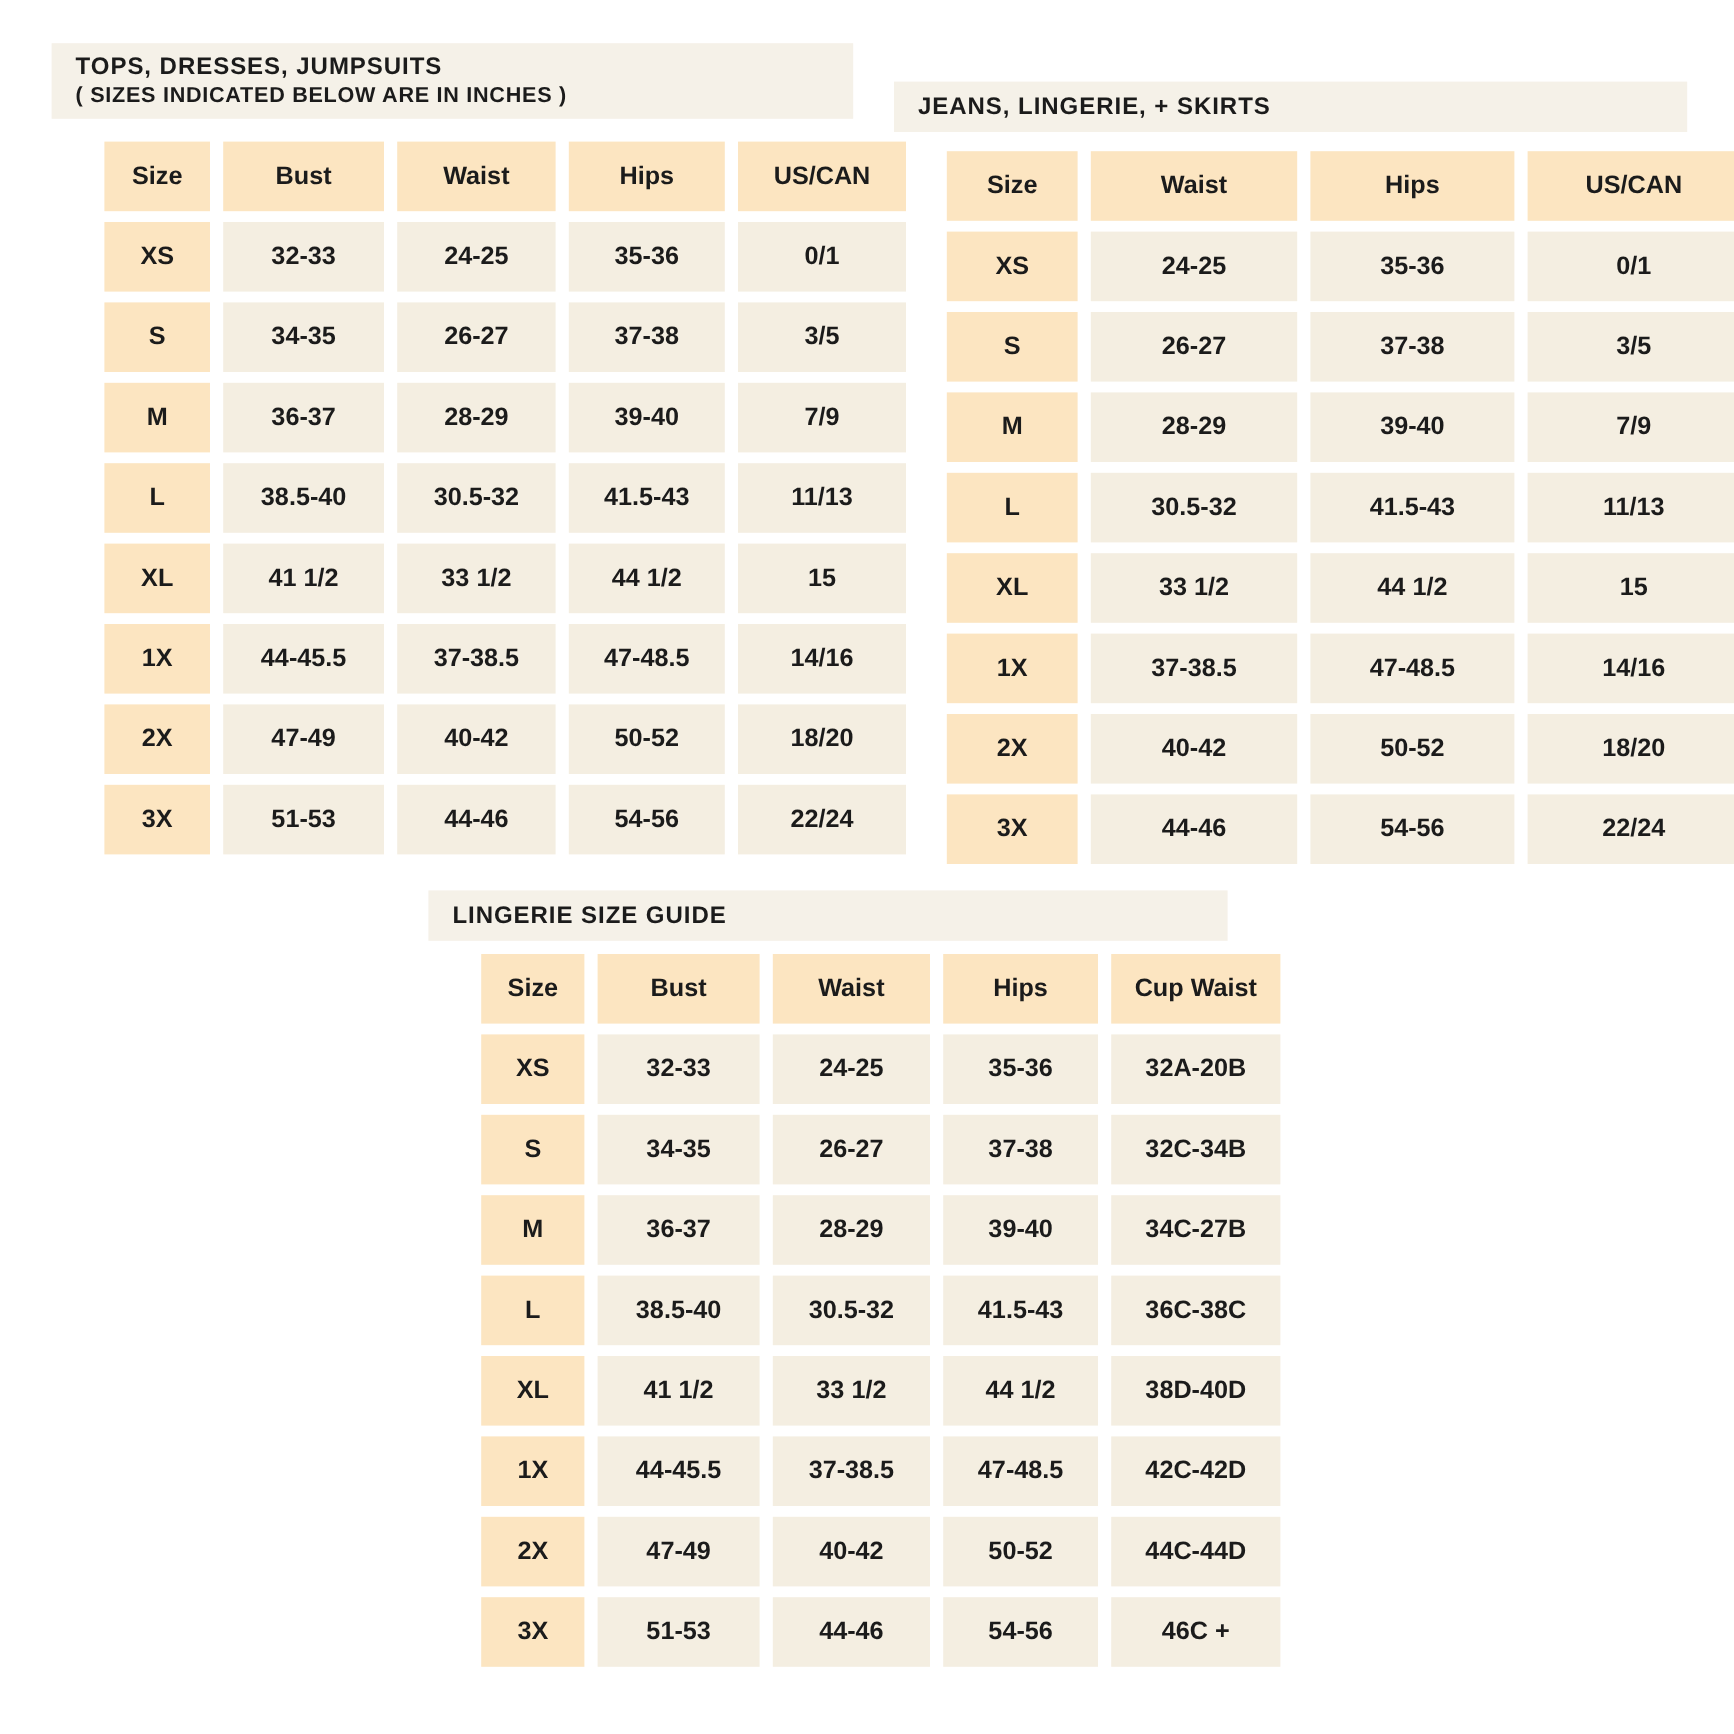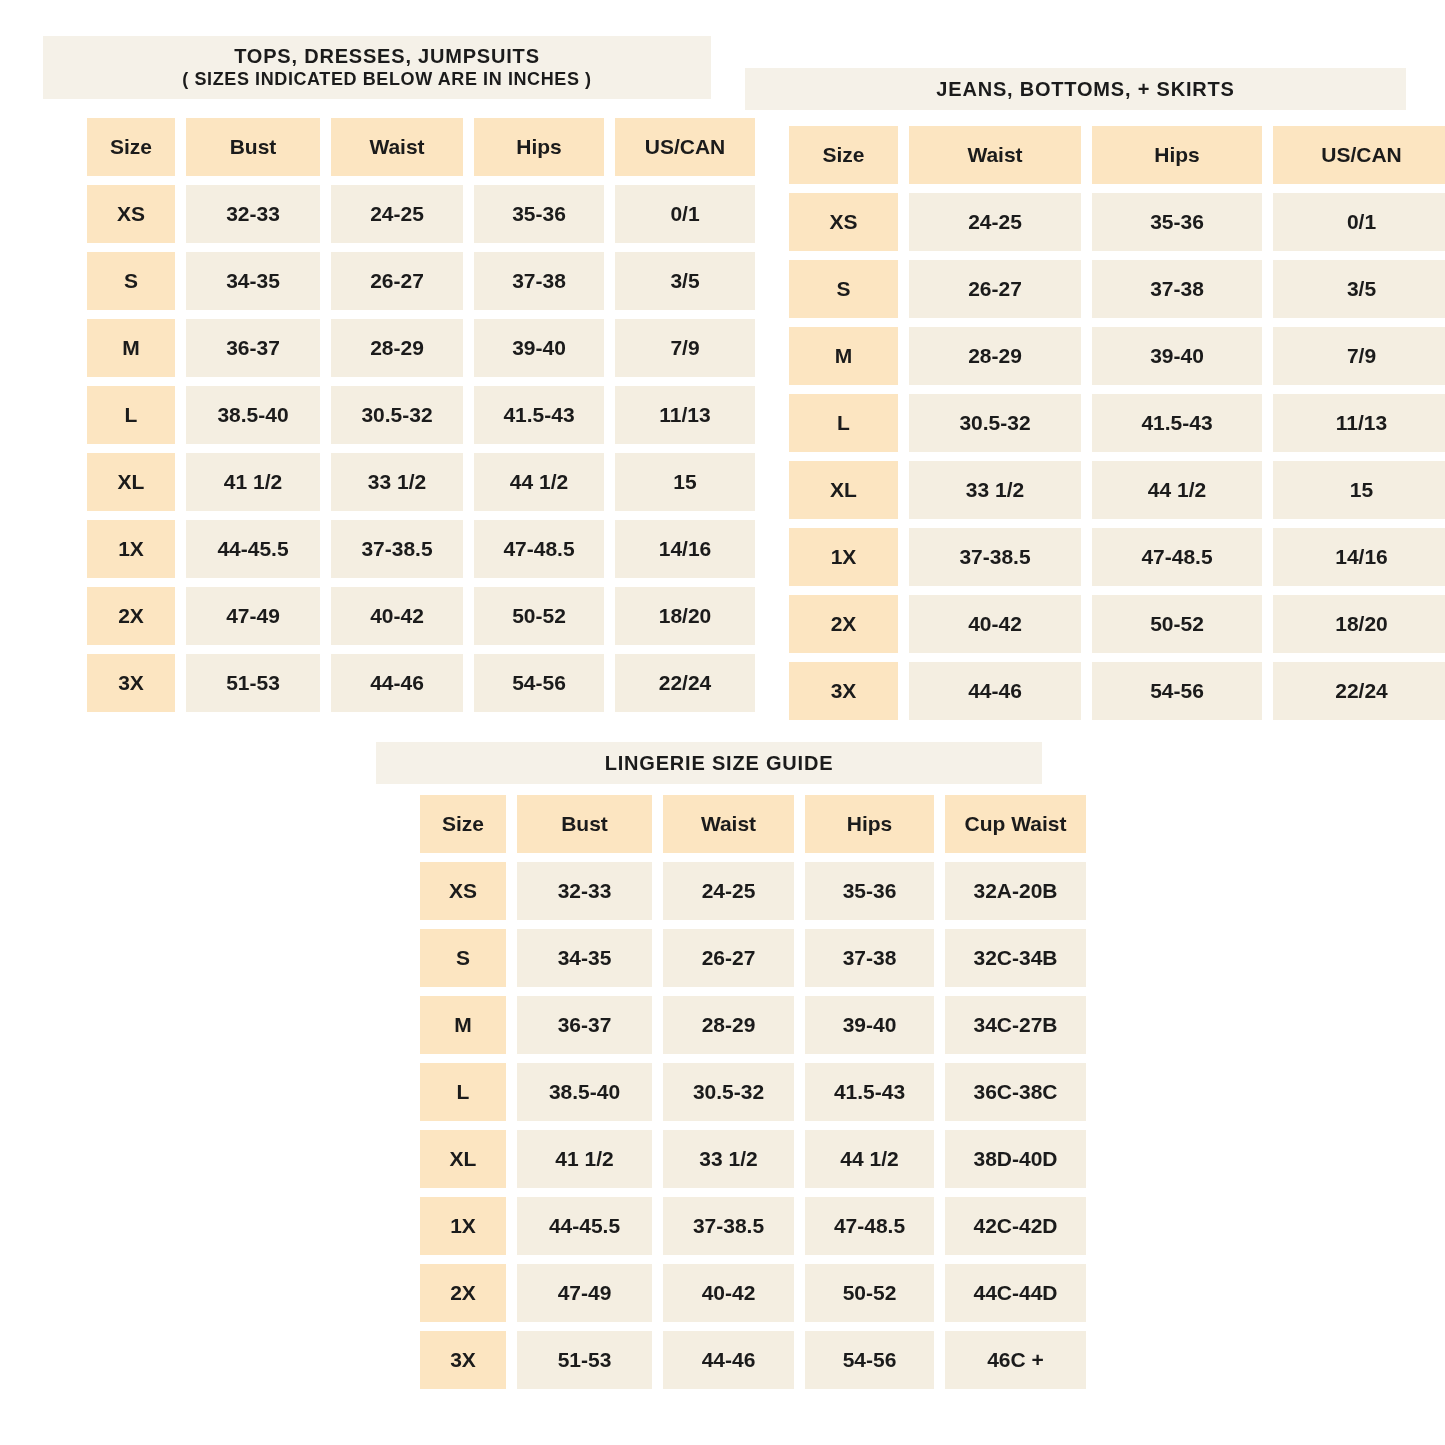--- a/index.html
+++ b/index.html
@@ -8,24 +8,24 @@
     background: #ffffff;
     font-family: "Liberation Sans", sans-serif;
   }
   #canvas {
     position: relative;
     width: 1445px;
     height: 1445px;
     background: #ffffff;
     overflow: hidden;
   }
-  .size-table { position: absolute; text-align: center; }
+  .size-table { position: absolute; }
   #table-0 { left: 43px;  top: 36px;  width: 668px; }
   #table-1 { left: 745px; top: 68px;  width: 661px; }
-  #table-2 { left: 376px; top: 742px; width: 666px; }
+  #table-2 { left: 357px; top: 742px; width: 666px; }
 
   .title-block {
     background: #F5F1E8;
     display: flex;
     flex-direction: column;
     justify-content: center;
     padding-left: 20px;
     box-sizing: border-box;
     color: #1b1b1b;
   }
@@ -124,21 +124,21 @@
         <div class="cell size">3X</div>
         <div class="cell val">51-53</div>
         <div class="cell val">44-46</div>
         <div class="cell val">54-56</div>
         <div class="cell val">22/24</div>
       </div>
   </section>
 
   <section class="size-table" id="table-1">
     <div class="title-block">
-      <div class="table-title">JEANS, BOTTOMS, + SKIRTS</div>
+      <div class="table-title">JEANS, LINGERIE, + SKIRTS</div>
     </div>
     <div class="grid" id="grid-1">
         <div class="cell head">Size</div>
         <div class="cell head">Waist</div>
         <div class="cell head">Hips</div>
         <div class="cell head">US/CAN</div>
         <div class="cell size">XS</div>
         <div class="cell val">24-25</div>
         <div class="cell val">35-36</div>
         <div class="cell val">0/1</div>

